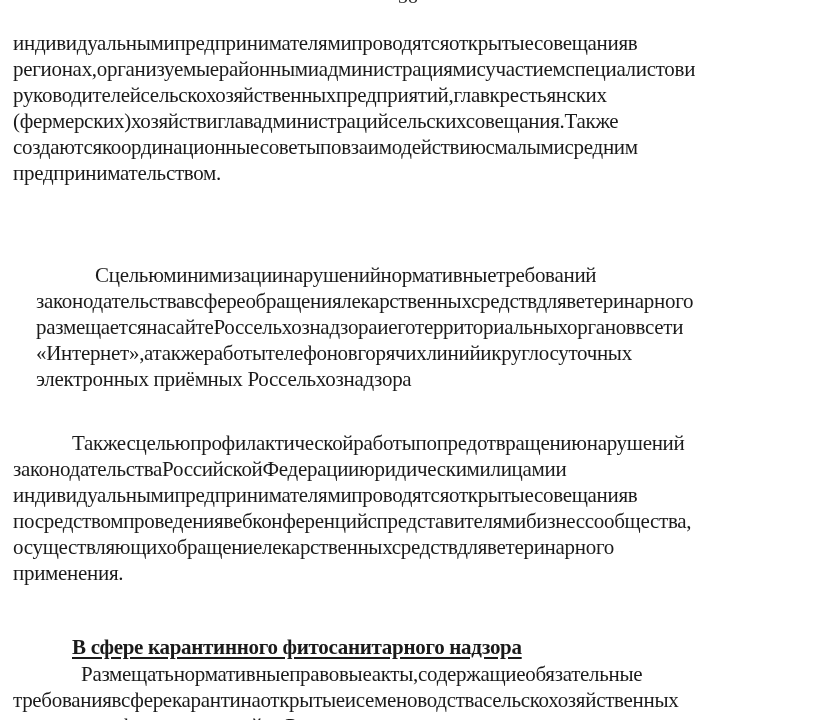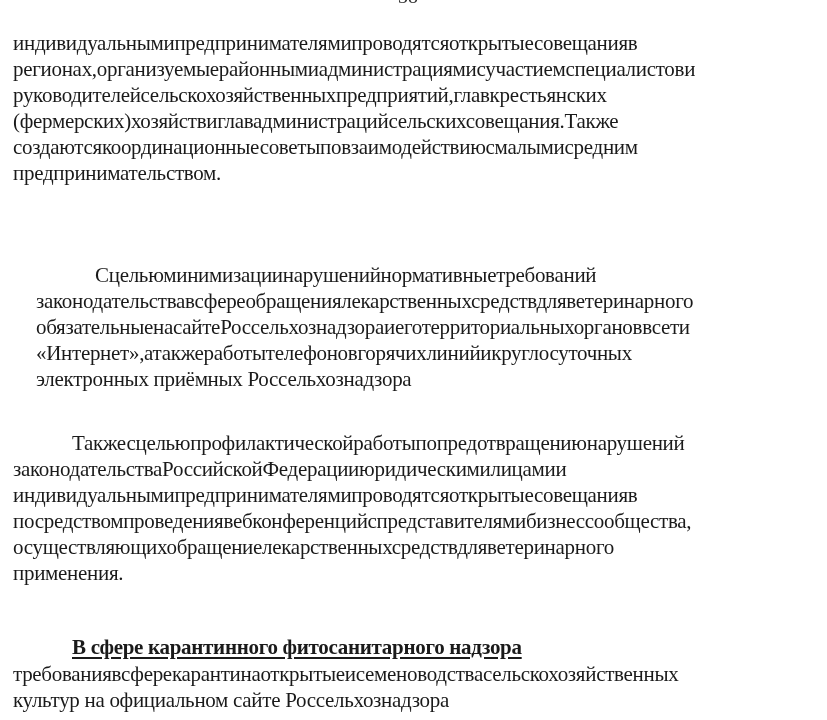--- a/index.html
+++ b/index.html
@@ -75,36 +75,37 @@
     <span class="ln justify"><span>руководителей</span><span>сельскохозяйственных</span><span>предприятий,</span><span>глав</span><span>крестьянских</span></span>
     <span class="ln justify"><span>(фермерских)</span><span>хозяйств</span><span>и</span><span>глав</span><span>администраций</span><span>сельских</span><span>совещания.</span><span>Также</span></span>
     <span class="ln justify"><span>создаются</span><span>координационные</span><span>советы</span><span>по</span><span>взаимодействию</span><span>с</span><span>малым</span><span>и</span><span>средним</span></span>
     <span class="ln">предпринимательством.</span>
   </div>
 
 
   <div class="block" id="p2">
     <span class="ln justify" style="padding-left:59px;"><span>С</span><span>целью</span><span>минимизации</span><span>нарушений</span><span>нормативные</span><span>требований</span></span>
     <span class="ln justify"><span>законодательства</span><span>в</span><span>сфере</span><span>обращения</span><span>лекарственных</span><span>средств</span><span>для</span><span>ветеринарного</span></span>
-    <span class="ln justify"><span>обязательные</span><span>на</span><span>сайте</span><span>Россельхознадзора</span><span>и</span><span>его</span><span>территориальных</span><span>органов</span><span>в</span><span>сети</span></span>
+    <span class="ln justify"><span>размещается</span><span>на</span><span>сайте</span><span>Россельхознадзора</span><span>и</span><span>его</span><span>территориальных</span><span>органов</span><span>в</span><span>сети</span></span>
     <span class="ln justify"><span>«Интернет»,</span><span>а</span><span>также</span><span>работы</span><span>телефонов</span><span>горячих</span><span>линий</span><span>и</span><span>круглосуточных</span></span>
     <span class="ln">электронных приёмных Россельхознадзора</span>
   </div>
 
   <div class="block" id="p3">
     <span class="ln justify" style="padding-left:59px;"><span>Также</span><span>с</span><span>целью</span><span>профилактической</span><span>работы</span><span>по</span><span>предотвращению</span><span>нарушений</span></span>
     <span class="ln justify"><span>законодательства</span><span>Российской</span><span>Федерации</span><span>юридическими</span><span>лицами</span><span>и</span></span>
     <span class="ln justify"><span>индивидуальными</span><span>предпринимателями</span><span>проводятся</span><span>открытые</span><span>совещания</span><span>в</span></span>
     <span class="ln justify"><span>посредством</span><span>проведения</span><span>веб</span><span>конференций</span><span>с</span><span>представителями</span><span>бизнес</span><span>сообщества,</span></span>
     <span class="ln justify"><span>осуществляющих</span><span>обращение</span><span>лекарственных</span><span>средств</span><span>для</span><span>ветеринарного</span></span>
     <span class="ln">применения.</span>
   </div>
 
   <div class="block" id="h2">
     <span class="ln heading">В сфере карантинного фитосанитарного надзора</span>
   </div>
 
   <div class="block" id="p4">
+    <span class="ln justify" style="padding-left:68px;"><span>Размещать</span><span>нормативные</span><span>правовые</span><span>акты,</span><span>содержащие</span><span>обязательные</span></span>
     <span class="ln justify"><span>требования</span><span>в</span><span>сфере</span><span>карантина</span><span>открытые</span><span>и</span><span>семеноводства</span><span>сельскохозяйственных</span></span>
     <span class="ln">культур на официальном сайте Россельхознадзора</span>
   </div>
 
 </div>
 
 </body></html>

